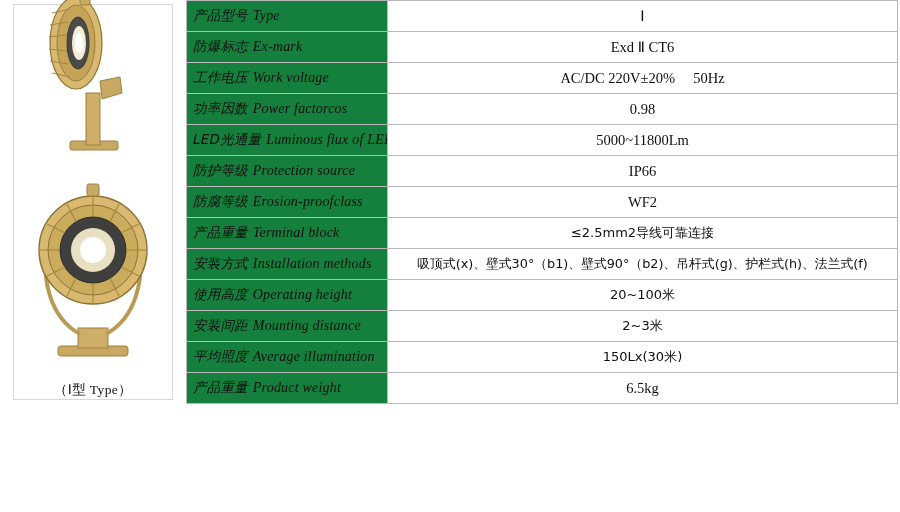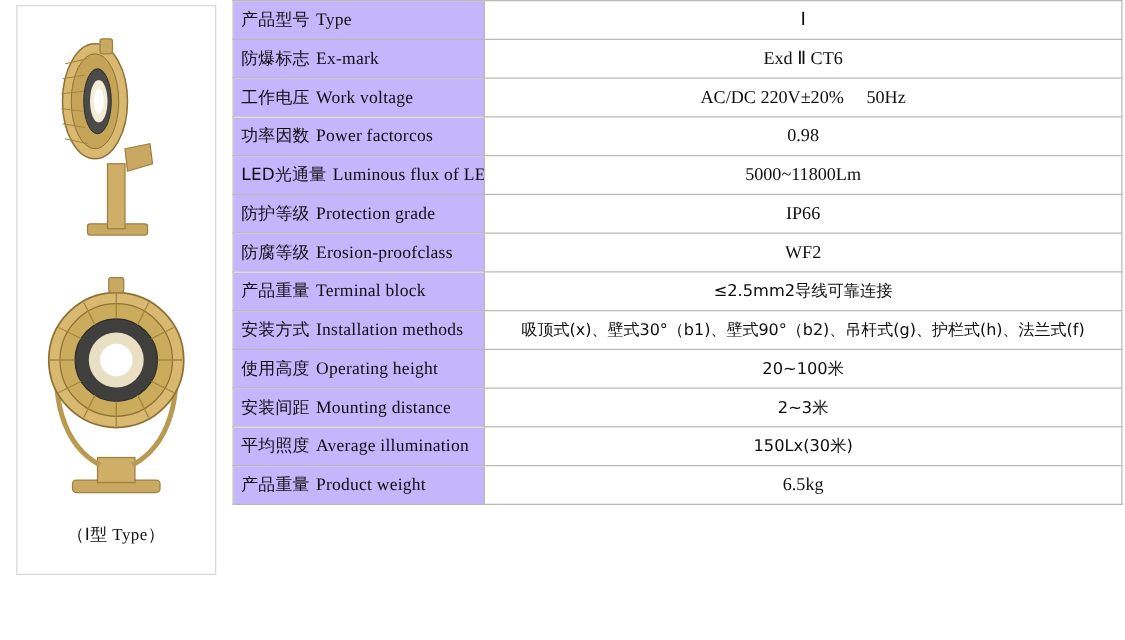--- a/index.html
+++ b/index.html
@@ -28,25 +28,25 @@
     padding: 4px 6px 4px 6px;
     display: flex;
     flex-direction: column;
     align-items: center;
     justify-content: flex-start;
   }
   .photo-box {
     box-sizing: border-box;
     border: 1px solid #d8d8d8;
     width: 160px;
-    height: 456px;
+    height: 396px;
     display: flex;
     flex-direction: column;
     align-items: center;
-    justify-content: flex-start;
+    justify-content: flex-end;
     padding-top: 14px;
     background: #fff;
   }
   .lamp-wrap {
     position: relative;
     width: 150px;
     height: 185px;
     display: block;
   }
   .lamp-wrap.second {
@@ -79,24 +79,25 @@
     height: 30px;
     padding: 0 6px;
     font-size: 14.5px;
     color: #0e0e0e;
     vertical-align: middle;
     overflow: hidden;
     white-space: nowrap;
   }
   td.label {
     width: 188px;
-    background: #c4b5fd;
+    background: #15803d;
     text-align: left;
     padding-left: 14px;
     letter-spacing: .2px;
+    font-style: italic;
   }
   td.label .cn {
     font-family: "DejaVu Sans", sans-serif;
     font-size: 13.5px;
   }
   td.label .en {
     font-family: "Liberation Serif", serif;
     font-size: 14px;
     margin-left: 5px;
   }
@@ -207,21 +208,21 @@
           </tr>
           <tr>
             <td class="label"><span class="cn">功率因数</span><span class="en">Power factorcos</span></td>
             <td class="value">0.98</td>
           </tr>
           <tr>
             <td class="label"><span class="cn">LED光通量</span><span class="en">Luminous flux of LED</span></td>
             <td class="value">5000~11800Lm</td>
           </tr>
           <tr>
-            <td class="label"><span class="cn">防护等级</span><span class="en">Protection grade</span></td>
+            <td class="label"><span class="cn">防护等级</span><span class="en">Protection source</span></td>
             <td class="value">IP66</td>
           </tr>
           <tr>
             <td class="label"><span class="cn">防腐等级</span><span class="en">Erosion-proofclass</span></td>
             <td class="value">WF2</td>
           </tr>
           <tr>
             <td class="label"><span class="cn">产品重量</span><span class="en">Terminal block</span></td>
             <td class="value cjk">≤2.5mm2导线可靠连接</td>
           </tr>

